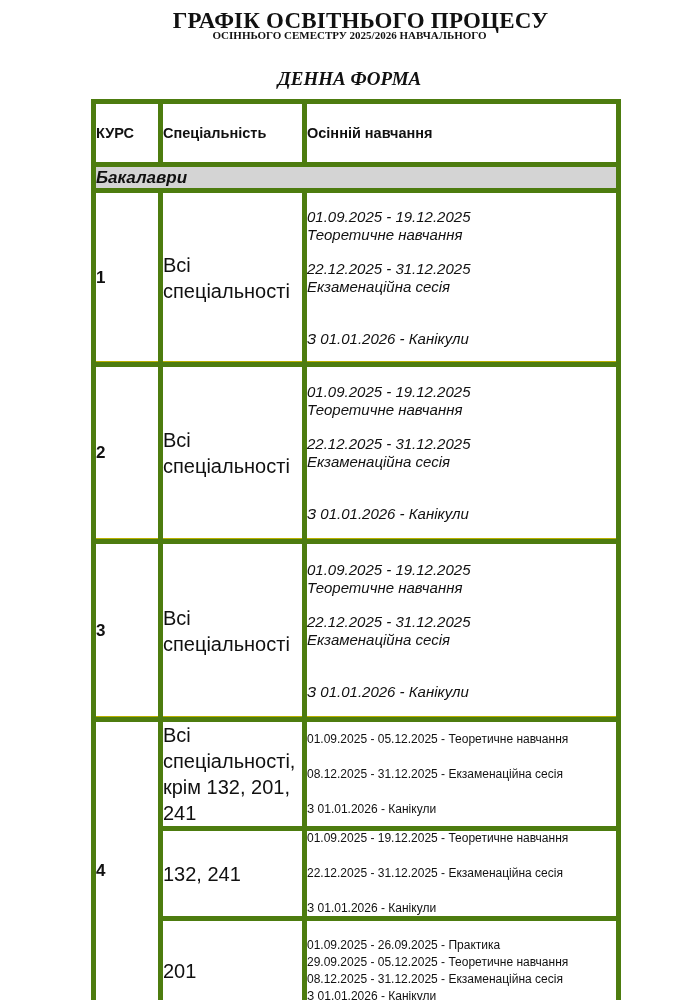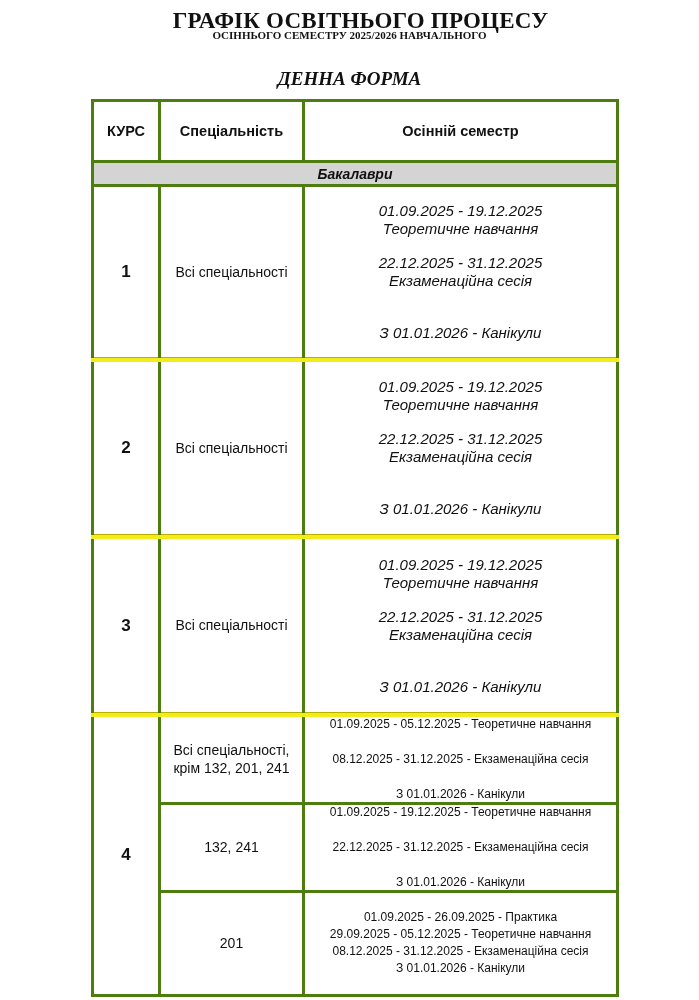--- a/index.html
+++ b/index.html
@@ -6,25 +6,25 @@
   body { width: 699px; height: 1000px; position: relative; overflow: hidden; color: #111; }
   .title { position: absolute; left: 0; width: 699px; text-align: center; font-family: "Liberation Serif", serif; font-weight: bold; }
   .t1 { top: 8px; font-size: 23px; letter-spacing: 0.2px; margin-left: 11px; }
   .t2 { top: 29px; font-size: 11px; }
   .t3 { top: 68px; font-size: 19px; font-style: italic; }
   table.sched {
     position: absolute; left: 91px; top: 99px; width: 525px;
     border-collapse: collapse; table-layout: fixed;
     font-family: "Liberation Sans", sans-serif; font-size: 14px;
   }
-  table.sched td, table.sched th { border: 3px solid #4d7c0f; padding: 0; text-align: center; vertical-align: middle; }
+  table.sched td, table.sched th { border: 5px solid #4d7c0f; padding: 0; text-align: left; vertical-align: middle; }
   th { font-weight: bold; font-size: 14.5px; height: 58px; }
-  .sub td { background: #d4d4d4; font-style: italic; font-weight: bold; height: 21px; font-size: 14px; }
+  .sub td { background: #d4d4d4; font-style: italic; font-weight: bold; height: 21px; font-size: 17px; }
   .course { font-weight: bold; font-size: 17px; }
-  .spec { font-size: 14px; line-height: 1.3; margin-left: 28px; }
+  .spec { font-size: 20px; line-height: 1.3; margin-left: 28px; }
   .sem { font-style: italic; font-size: 15px; line-height: 18px; }
   .sem .gap { height: 16px; }
   .sem .gap2 { height: 34px; }
   tr.yl td { border-bottom: 4px solid #f2ec1a; box-shadow: inset 0 -1px 0 #b8b000; }
   .sem4 { font-size: 12px; line-height: 15px; }
   .sem4 .g { height: 20px; }
 </style>
 </head>
 <body>
 
@@ -35,21 +35,21 @@
 <table class="sched">
   <colgroup>
       <col style="width:67px">
       <col style="width:144px">
       <col style="width:314px">
     </colgroup>
   <tbody>
       <tr>
     <th>КУРС</th>
     <th>Спеціальність</th>
-    <th>Осінній семестр</th>
+    <th>Осінній навчання</th>
   </tr>
   <tr class="sub">
     <td colspan="3">Бакалаври</td>
   </tr>
 
   <tr class="yl" style="height:174px">
     <td class="course">1</td>
     <td class="spec">Всі спеціальності</td>
     <td class="sem">
       <div>01.09.2025 - 19.12.2025</div>

